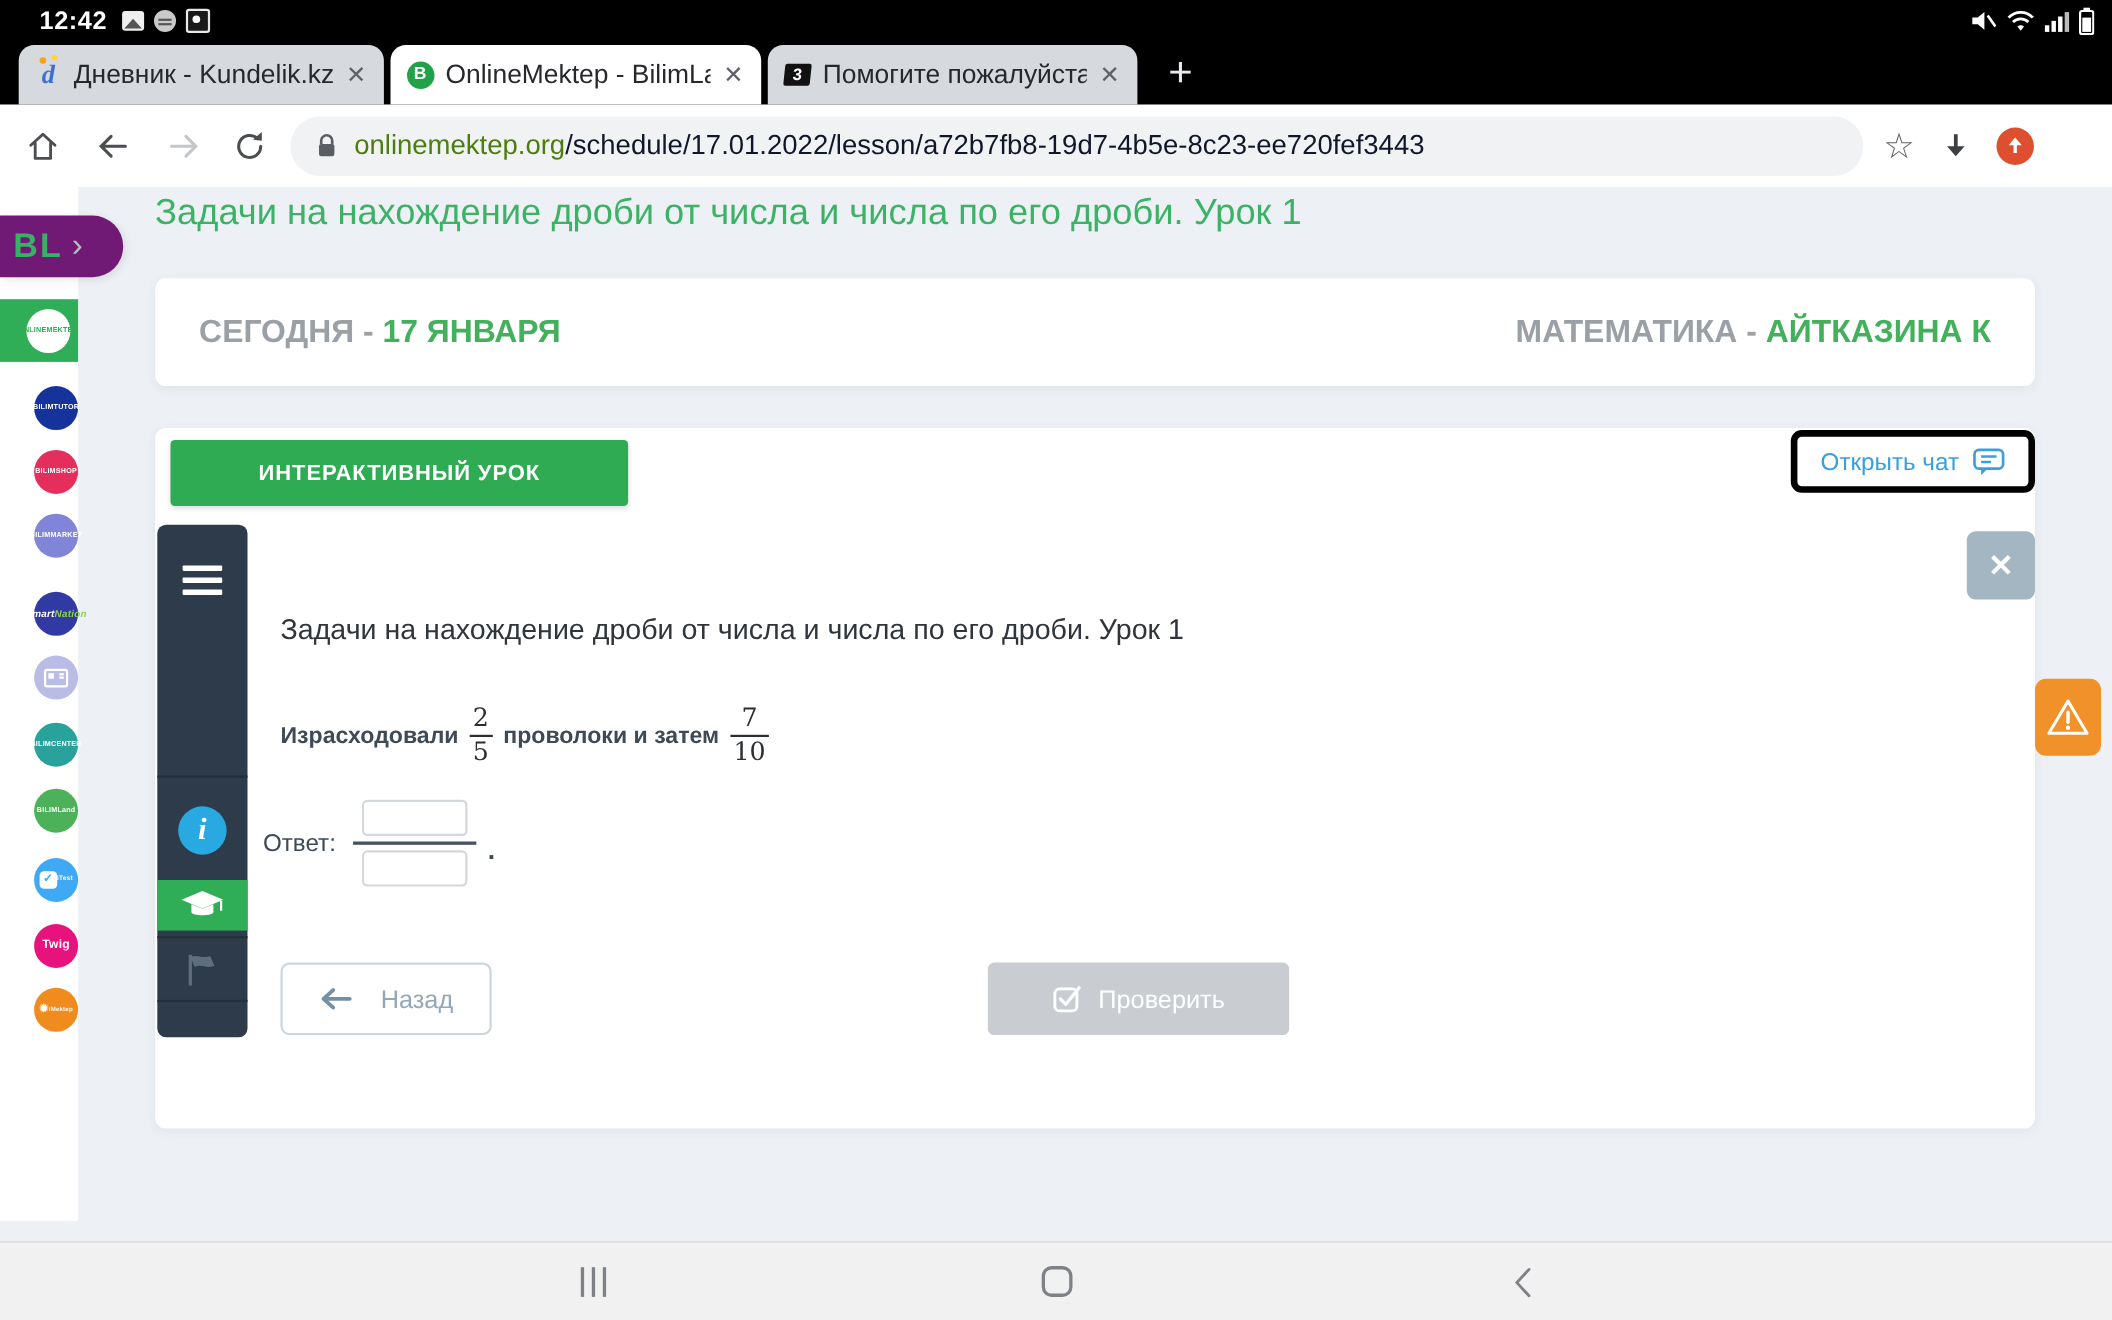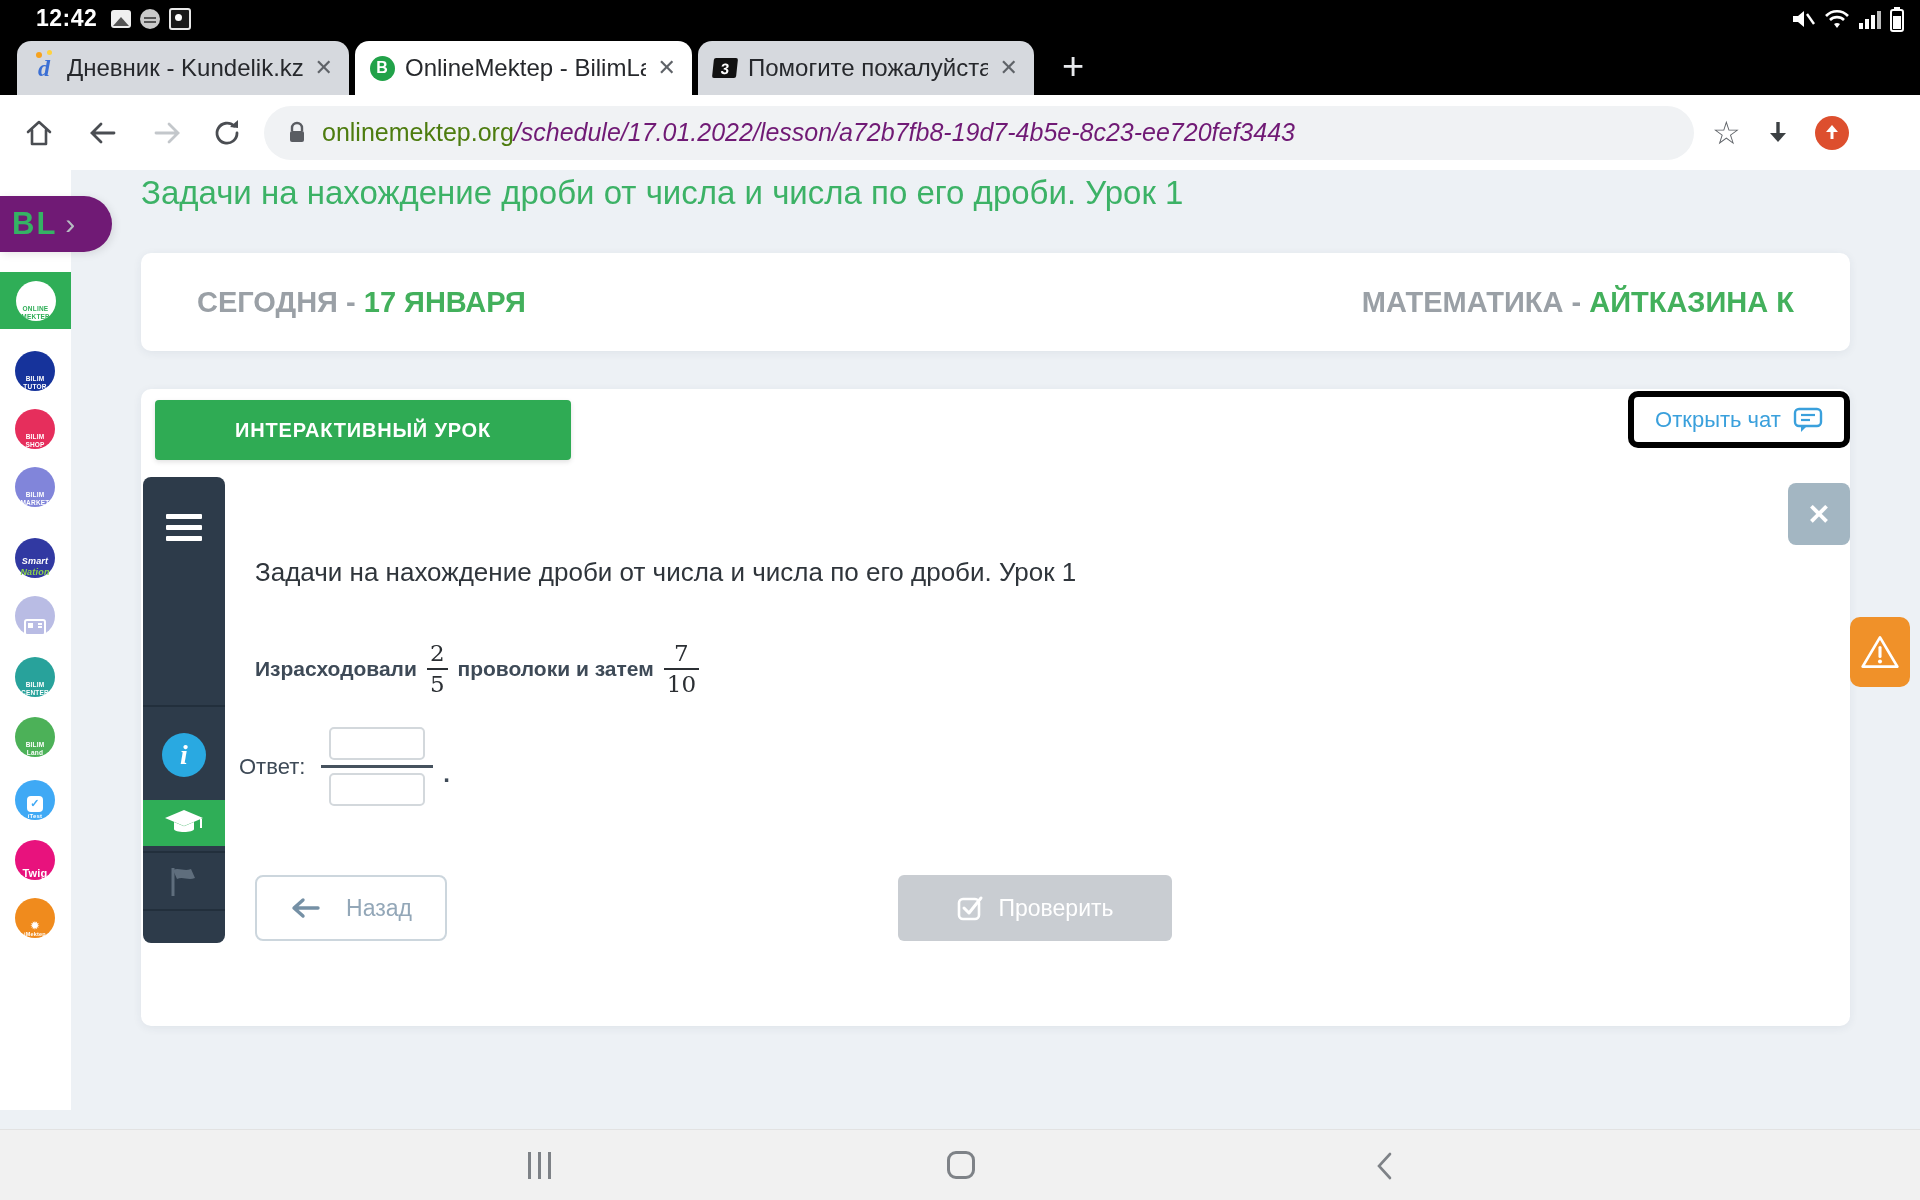--- a/index.html
+++ b/index.html
@@ -37,51 +37,51 @@
   .fav-znanija{width:24px;height:20px;background:#111;transform:skewX(-6deg);color:#fff;font-weight:bold;
     font-size:15px;display:flex;align-items:center;justify-content:center;border-radius:2px;}
   .new-tab{position:absolute;left:1062px;top:10px;color:#e8eaed;font-size:38px;font-weight:300;line-height:38px;}
   
   .toolbar{position:absolute;left:0;top:95px;width:1920px;height:75px;background:#fff;display:flex;align-items:center;}
   .tb-ic{width:46px;height:46px;display:flex;align-items:center;justify-content:center;flex:0 0 auto;}
   .url-pill{margin-left:14px;width:1430px;height:54px;border-radius:27px;background:#f0f2f4;
     display:flex;align-items:center;padding:0 22px;box-sizing:border-box;}
   .url-text{font-size:25px;margin-left:14px;white-space:nowrap;overflow:hidden;}
   .url-domain{color:#4d7c0f;}
-  .url-path{color:#701a75;font-style:italic;}
+  .url-path{color:#0f172a;}
   .tb-right{display:flex;align-items:center;gap:14px;margin-left:18px;}
   .star{font-size:32px;color:#5f6368;line-height:32px;}
   .update-btn{width:34px;height:34px;border-radius:50%;background:#dd4f2e;display:flex;align-items:center;justify-content:center;}
   
   .page{position:absolute;left:0;top:170px;width:1920px;height:959px;background:#edf1f5;}
   .left-strip{position:absolute;left:0;top:0;width:71px;height:940px;background:#fff;}
   .bl-pill{position:absolute;left:0;top:26px;width:112px;height:56px;background:#701a75;border-radius:0 28px 28px 0;
     box-shadow:2px 2px 8px rgba(0,0,0,.10);display:flex;align-items:center;}
   .bl-logo{margin-left:12px;font-size:31px;font-weight:bold;color:#35b264;letter-spacing:2px;}
   .bl-chev{margin-left:8px;color:#b6bcc2;font-size:30px;line-height:26px;}
   .app-tile-active{position:absolute;left:0;top:102px;width:71px;height:57px;background:#2fae57;
     display:flex;align-items:center;justify-content:center;}
-  .app-circle{width:40px;height:40px;border-radius:50%;display:flex;flex-direction:column;align-items:center;
-    justify-content:flex-end;color:#fff;font-weight:bold;font-size:6.5px;line-height:1.2;letter-spacing:.2px;text-align:center;}
+  .app-circle{width:40px;height:40px;border-radius:50%;display:flex;flex-direction:row;align-items:center;
+    justify-content:center;color:#fff;font-weight:bold;font-size:6.5px;line-height:1.2;letter-spacing:.2px;text-align:center;margin-left:16px;}
   .app-abs{position:absolute;left:15px;}
   .om-circle{background:#fff;color:#2fae57;}
   .sn-l2{color:#8bd34b;}
   .media-glyph{width:18px;height:13px;border:2px solid #fff;border-radius:3px;position:relative;}
   .media-glyph:after{content:"";position:absolute;left:2px;top:2px;width:5px;height:5px;background:#fff;}
   .media-glyph:before{content:"";position:absolute;right:2px;top:2px;width:4px;height:2px;background:#fff;box-shadow:0 3px 0 #fff;}
   .itest-sq{width:16px;height:16px;background:#fff;border-radius:4px;color:#3fa9f5;font-size:11px;
     display:flex;align-items:center;justify-content:center;margin-bottom:1px;}
   .twig-txt{font-size:11px;}
   .imk-sun{font-size:10px;line-height:10px;}
   .imk-txt{font-size:5.5px;}
   
   .page-title{position:absolute;left:141px;top:4px;font-size:33px;color:#3cb266;}
   .card{background:#fff;border-radius:10px;box-shadow:0 2px 10px rgba(40,60,80,.07);position:absolute;}
   .schedule-card{left:141px;top:83px;width:1709px;height:98px;display:flex;align-items:center;
-    justify-content:space-between;padding:0 56px;box-sizing:border-box;font-weight:bold;font-size:29px;}
+    justify-content:space-between;padding:0 40px;box-sizing:border-box;font-weight:bold;font-size:29px;}
   .lbl-gray{color:#9aa0a6;}
   .lbl-green{color:#43b05c;}
   .lesson-card{left:141px;top:219px;width:1709px;height:637px;}
   .type-button{position:absolute;left:14px;top:11px;width:416px;height:60px;background:#2fab54;border-radius:4px;
     color:#fff;font-size:20px;font-weight:bold;letter-spacing:.8px;display:flex;align-items:center;justify-content:center;
     box-shadow:0 2px 5px rgba(0,0,0,.12);}
   .chat-button{position:absolute;right:0;top:2px;width:222px;height:57px;background:#fff;border:6px solid #000000;
     border-radius:10px;box-sizing:border-box;color:#3aa0dc;font-size:22px;display:flex;align-items:center;
     justify-content:center;gap:12px;}
   .frame-sidebar{position:absolute;left:2px;top:88px;width:82px;height:466px;background:#2d3b4a;border-radius:8px;}

